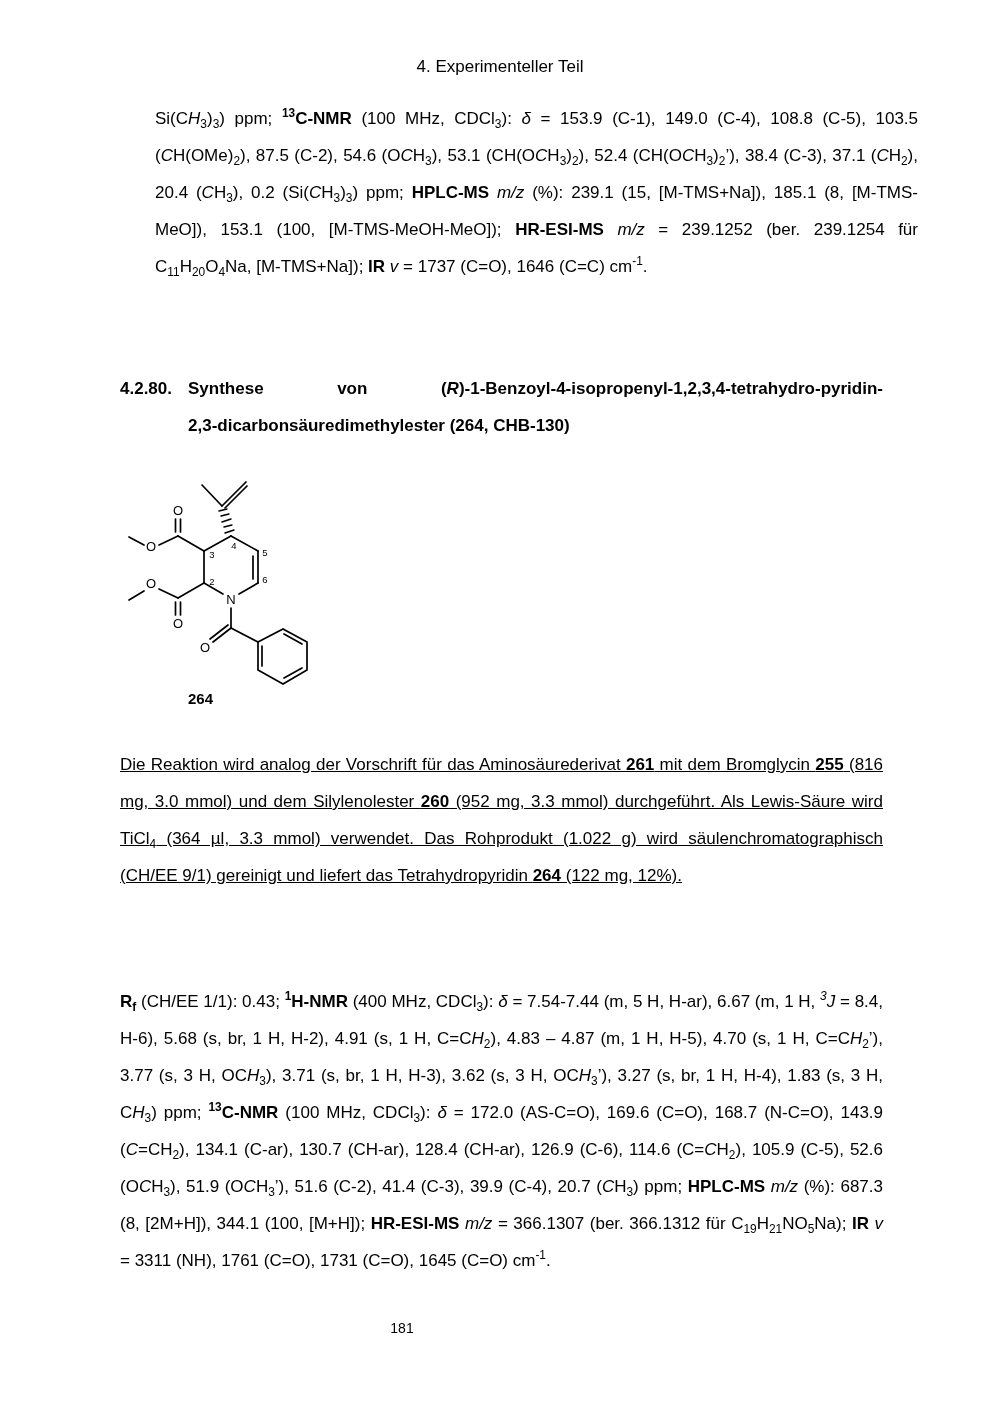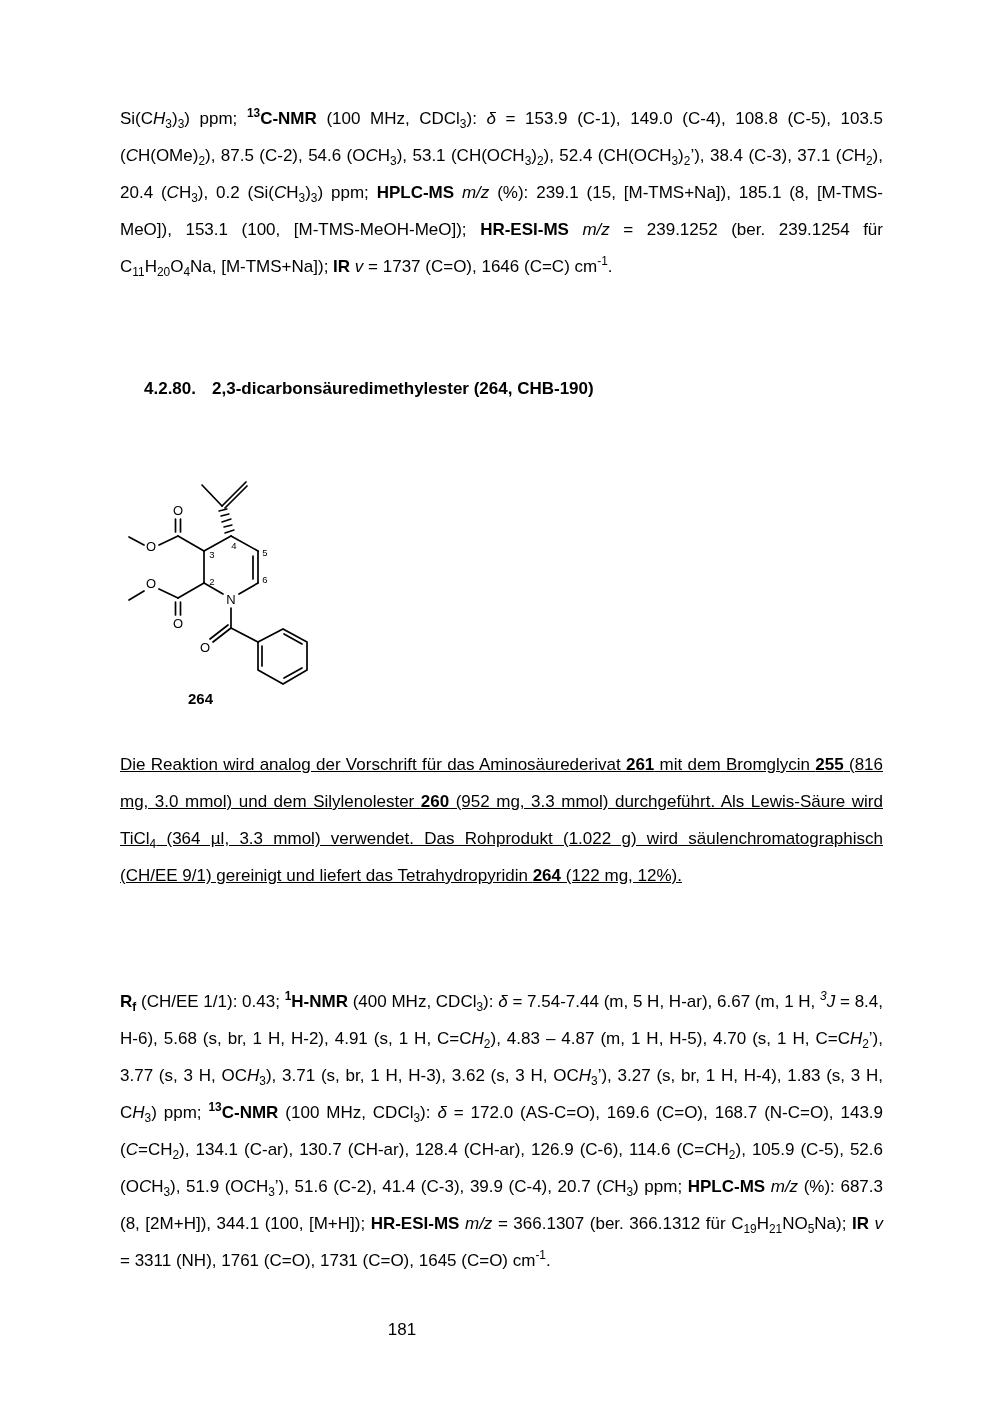--- a/index.html
+++ b/index.html
@@ -11,57 +11,58 @@
   }
   .page { position:relative; width:1000px; height:1415px; background:#fff; overflow:hidden; }
   .header {
     position:absolute; top:57px; left:0; width:1000px;
     text-align:center; font-size:17px;
   }
   .para {
     position:absolute; left:120px; width:763px;
     font-size:17px; line-height:37px; text-align:justify;
   }
-  .p1 { top:100px; }
+  .p1 { top:100px;margin-left:35px; }
   .p2 { top:746px;text-decoration:underline; }
   .p3 { top:983px; }
   sub, sup { font-size:70%; line-height:0; }
   sup { vertical-align:super; }
   sub { vertical-align:sub; }
   .section-heading {
     position:absolute; top:370px; left:120px; width:763px;
     font-size:17px; font-weight:bold; line-height:37px;
     display:flex;
-    margin-left:24px;
   }
   .sec-num { width:68px; flex:none; }
   .sec-title { flex:1; }
   .sec-line1 { display:block; text-align:justify; text-align-last:justify; }
   .sec-line2 { display:block; }
   .structure { position:absolute; top:471px; left:122px; width:200px; height:245px; }
   .atom-label { font-size:13px; }
   .ring-num { font-size:9.5px; }
   .compound-num { font-size:15px; font-weight:bold; }
   .footer {
     position:absolute; top:1320px; left:0; width:804px;
-    text-align:center; font-size:17px;
+    text-align:center; font-size:14px;
   }
 </style>
 </head>
 <body>
 
 <div class="page">
 
+  <div class="header">4. Experimenteller Teil</div>
 
   <p class="para p1">Si(C<i>H</i><sub>3</sub>)<sub>3</sub>) ppm; <b><sup>13</sup>C-NMR</b> (100 MHz, CDCl<sub>3</sub>): <i>δ</i> = 153.9 (C-1), 149.0 (C-4), 108.8 (C-5), 103.5 (<i>C</i>H(OMe)<sub>2</sub>), 87.5 (C-2), 54.6 (O<i>C</i>H<sub>3</sub>), 53.1 (CH(O<i>C</i>H<sub>3</sub>)<sub>2</sub>), 52.4 (CH(O<i>C</i>H<sub>3</sub>)<sub>2</sub>’), 38.4 (C-3), 37.1 (<i>C</i>H<sub>2</sub>), 20.4 (<i>C</i>H<sub>3</sub>), 0.2 (Si(<i>C</i>H<sub>3</sub>)<sub>3</sub>) ppm; <b>HPLC-MS</b> <i>m/z</i> (%): 239.1 (15, [M-TMS+Na]), 185.1 (8, [M-TMS-MeO]), 153.1 (100, [M-TMS-MeOH-MeO]); <b>HR-ESI-MS</b> <i>m/z</i> = 239.1252 (ber. 239.1254 für C<sub>11</sub>H<sub>20</sub>O<sub>4</sub>Na, [M-TMS+Na]); <b>IR</b> <i>v</i> = 1737 (C=O), 1646 (C=C) cm<sup>-1</sup>.</p>
 
   <div class="section-heading">
     <span class="sec-num">4.2.80.</span>
     <span class="sec-title">
-      <span class="sec-line2">2,3-dicarbonsäuredimethylester (264, CHB-190)</span>
+      <span class="sec-line1">Synthese von (<i>R</i>)-1-Benzoyl-4-isopropenyl-1,2,3,4-tetrahydro-pyridin-</span>
+      <span class="sec-line2">2,3-dicarbonsäuredimethylester (264, CHB-130)</span>
     </span>
   </div>
 
   <div class="structure">
     <svg width="200" height="245" viewBox="0 0 200 245">
       <g stroke="#000" stroke-width="1.7" fill="none" stroke-linecap="round">
         <g>
           <line x1="82" y1="80" x2="109" y2="65"></line>
           <line x1="109" y1="65" x2="136" y2="80"></line>
           <line x1="136" y1="80" x2="136" y2="112"></line>

